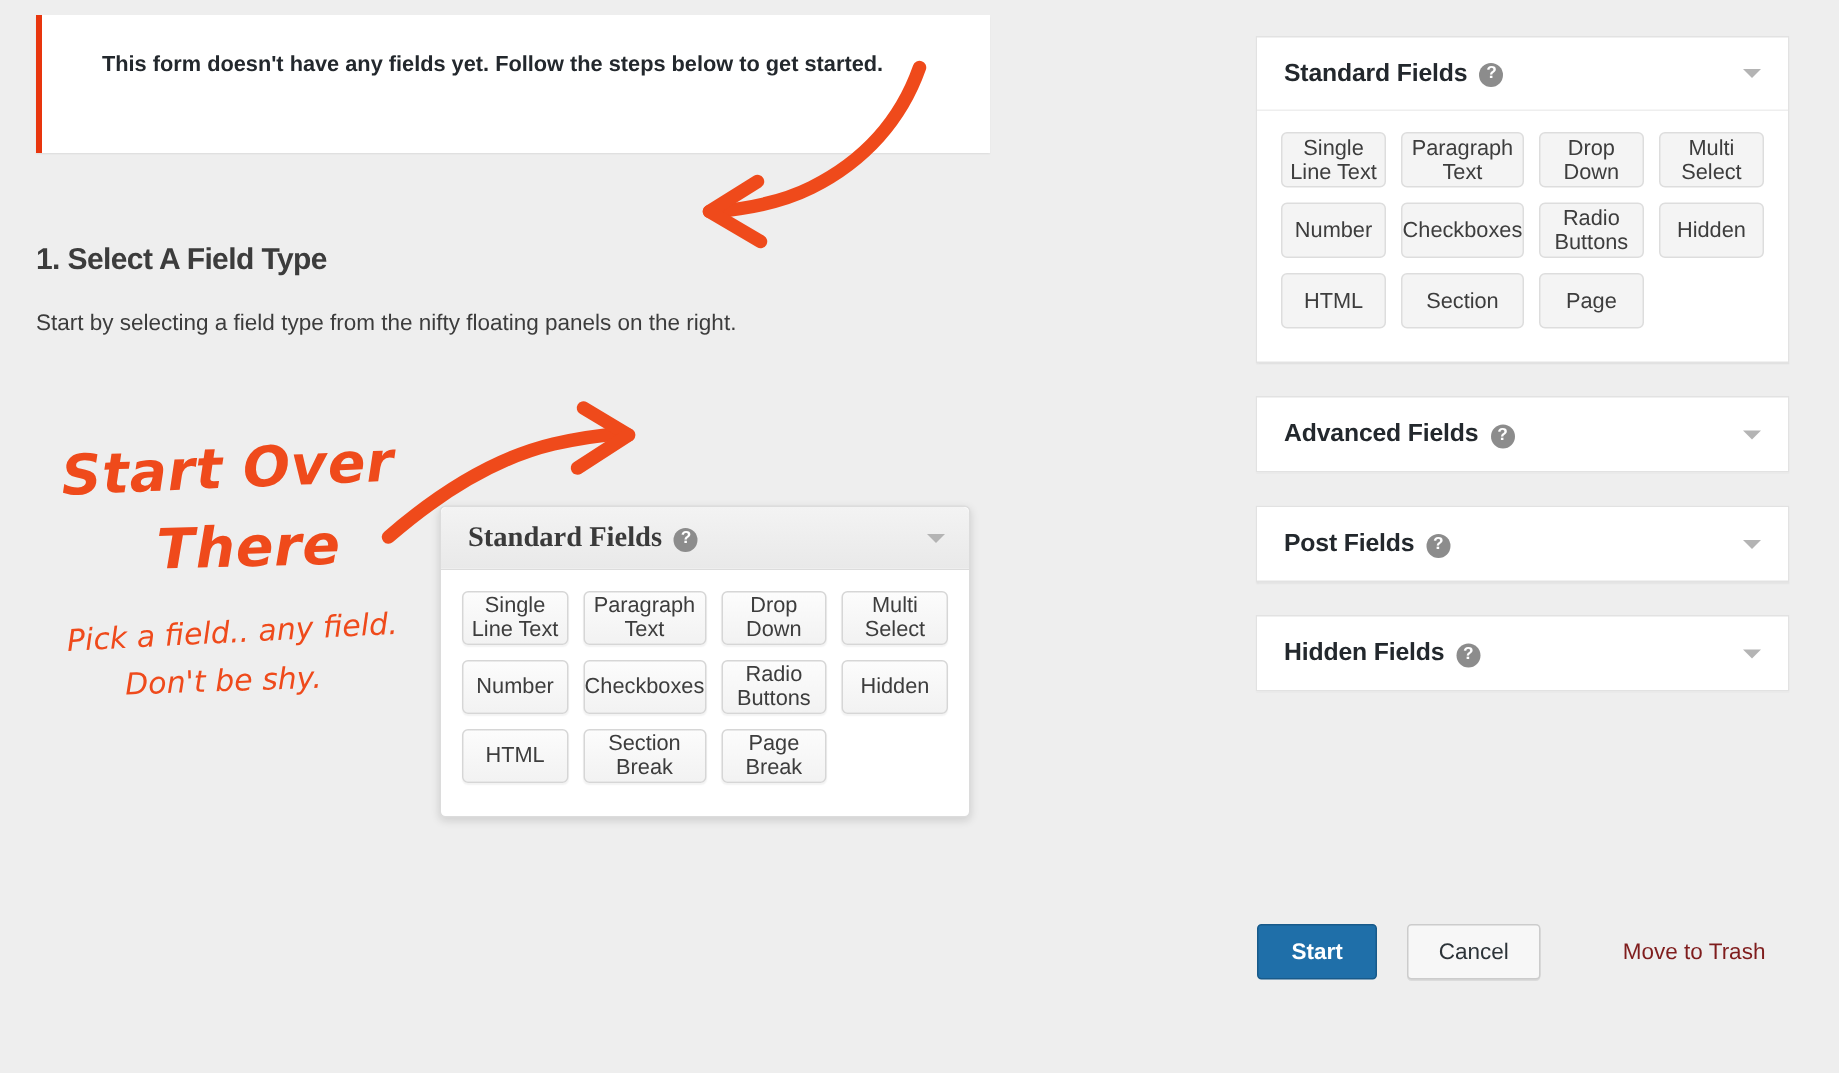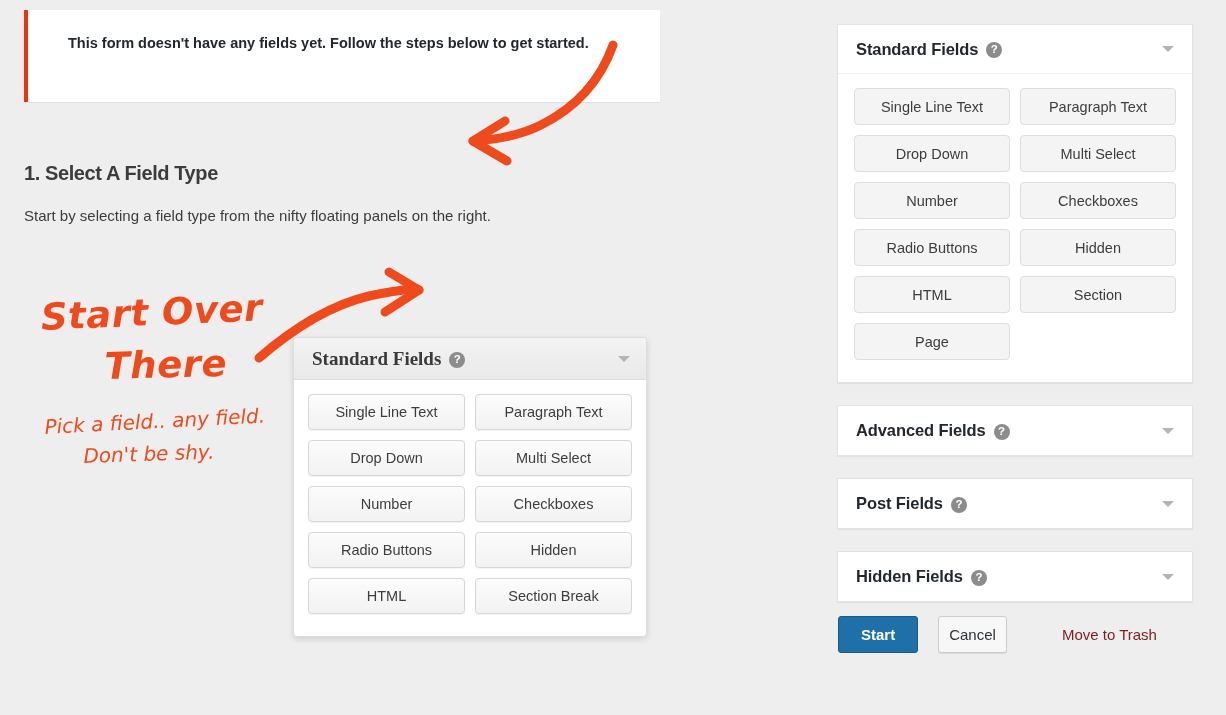--- a/index.html
+++ b/index.html
@@ -187,21 +187,21 @@
     color: #3d3d3d;
     background: #f4f4f4;
     border: 1px solid #dddddd;
     border-radius: 4px;
     height: 37px;
   }
 
   
   .field-grid {
     display: grid;
-    grid-template-columns: 1fr 1fr;
+    grid-template-columns: 1fr 1fr 1fr 1fr;
     gap: 10px;
   }
 
   .field-btn {
     width: 100%;
     cursor: pointer;
     display: flex;
     align-items: center;
     justify-content: center;
     text-align: center;
@@ -261,21 +261,21 @@
   }
 
   #cancel-button {
     margin-left: 20px;
     background: #f7f7f7;
     border: 1px solid #cccccc;
     color: #2c3338;
     font-family: "Liberation Sans", sans-serif;
     font-size: 15px;
     border-radius: 3px;
-    padding: 0 10px;
+    padding: 0 20px;
     height: 37px;
     cursor: pointer;
     box-shadow: 0 1px 0 rgba(0,0,0,0.08);
   }
 
   #move-to-trash-link {
     margin-left: 55px;
     color: #7f1d1d;
     font-size: 15px;
     text-decoration: none;
@@ -325,20 +325,21 @@
         <button class="field-btn">Single Line Text</button>
         <button class="field-btn">Paragraph Text</button>
         <button class="field-btn">Drop Down</button>
         <button class="field-btn">Multi Select</button>
         <button class="field-btn">Number</button>
         <button class="field-btn">Checkboxes</button>
         <button class="field-btn">Radio Buttons</button>
         <button class="field-btn">Hidden</button>
         <button class="field-btn">HTML</button>
         <button class="field-btn">Section Break</button>
+        <button class="field-btn">Page Break</button>
       </div>
   </div>
 </div>
 
 <div id="right-sidebar">
     <div class="sb-panel">
       <div class="panel-head">
         <span class="panel-title">Standard Fields</span>
         <span class="help-icon">?</span>
         <span class="chevron-icon"></span>

